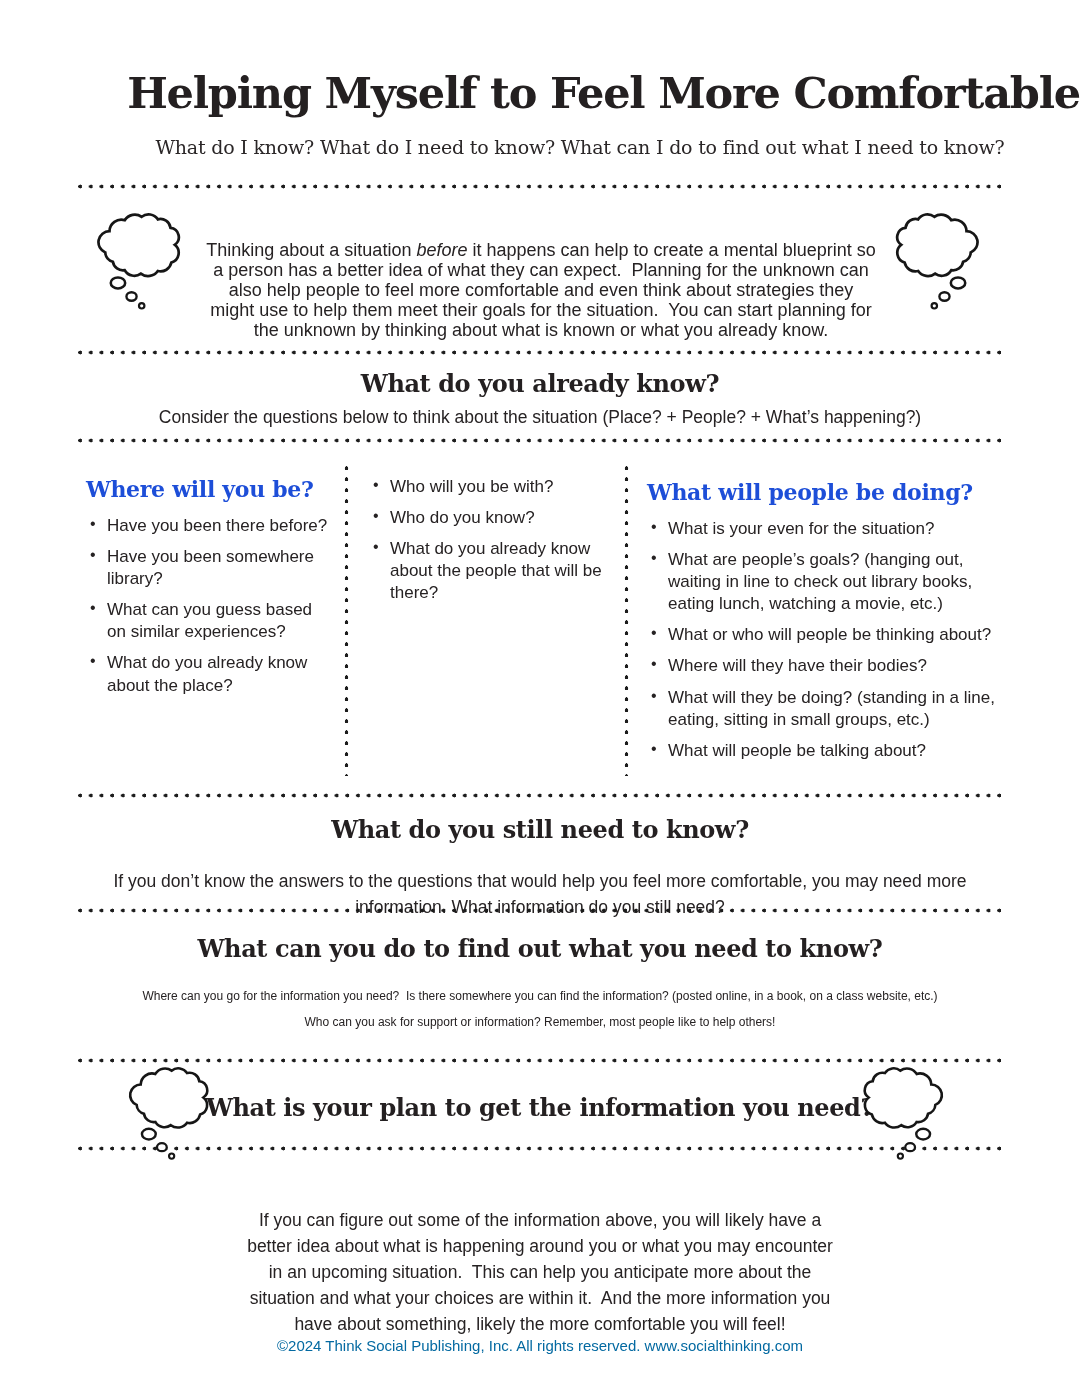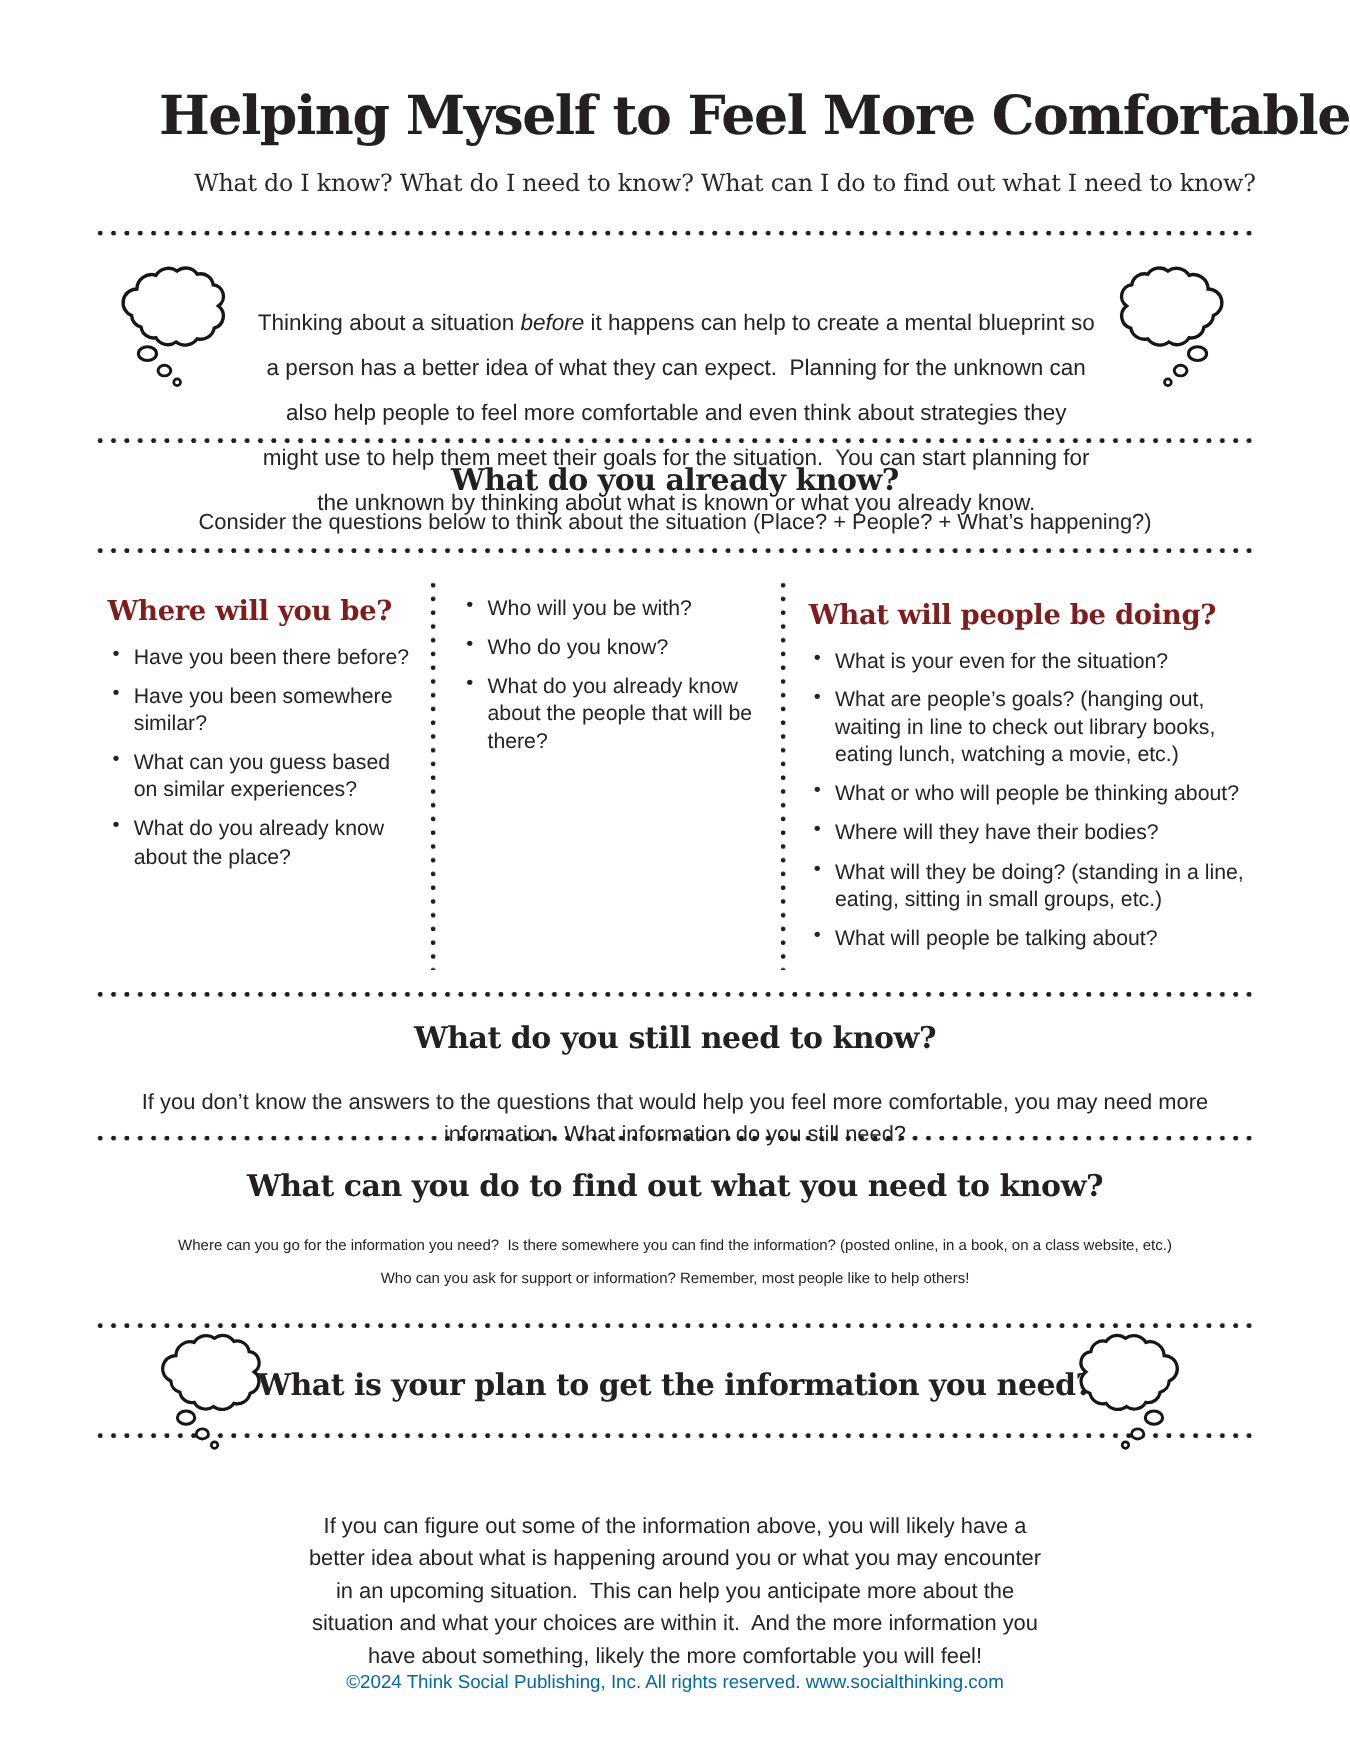--- a/index.html
+++ b/index.html
@@ -32,39 +32,39 @@
   .vdots{
     position:absolute;width:5px;
     background-image:radial-gradient(circle at 2.5px 2.2px,#1c1c1c 1.7px,transparent 2.05px);
     background-size:5px 11px;background-repeat:repeat-y;
   }
   .d1{top:184px;} .d2{top:350px;} .d3{top:438px;} .d4{top:793px;}
   .d5{top:908px;} .d6{top:1058px;z-index:1;} .d7{top:1146px;z-index:1;}
 
   .intro-text{
     position:absolute;top:222px;left:205px;width:672px;
-    text-align:center;font-size:18px;line-height:36px;white-space:pre-wrap;
+    text-align:center;font-size:18px;line-height:20px;white-space:pre-wrap;
   }
   .intro-text .it{font-style:italic;}
 
   .sec-heading{
     position:absolute;left:0;width:100%;text-align:center;
     font-size:24px;letter-spacing:-0.4px;color:#242021;
   }
   .h-already{top:369px;}
   .sub-already{
     position:absolute;top:407px;left:0;width:100%;
     text-align:center;font-size:17.5px;
   }
 
   .col{position:absolute;top:476px;}
   .col-1{left:86px;width:246px;}
   .col-2{left:369px;width:248px;}
   .col-3{left:647px;width:370px;top:479px;}
-  .col-heading{font-size:22px;letter-spacing:-0.3px;margin:0 0 13px 0;color:#7f1d1d;}
+  .col-heading{font-size:22px;letter-spacing:-0.3px;margin:0 0 13px 0;color:#1d4ed8;}
   .col ul{list-style:none;margin:0;padding:0;}
   .col li{
     position:relative;padding-left:21px;
     font-size:17px;line-height:1.3;margin-bottom:9px;
   }
   .col li::before{
     content:"\2022";position:absolute;left:4px;top:-1px;font-size:16px;color:#262223;
   }
   .vd-1{left:344px;top:466px;height:310px;}
   .vd-2{left:624px;top:466px;height:310px;}
@@ -132,21 +132,21 @@
 
   <div class="sec-heading h-already slab">What do you already know?</div>
   <div class="sub-already">Consider the questions below to think about the situation (Place? + People? + What’s happening?)</div>
 
   <div class="hdots d3"></div>
 
   <div class="col col-1">
     <h3 class="col-heading slab">Where will you be?</h3>
     <ul>
         <li>Have you been there before?</li>
-        <li>Have you been somewhere similar?</li>
+        <li>Have you been somewhere library?</li>
         <li>What can you guess based on similar experiences?</li>
         <li>What do you already know about the place?</li>
       </ul>
   </div>
   <div class="vdots vd-1"></div>
   <div class="col col-2">
     <ul>
         <li>Who will you be with?</li>
         <li>Who do you know?</li>
         <li>What do you already know about the people that will be there?</li>

